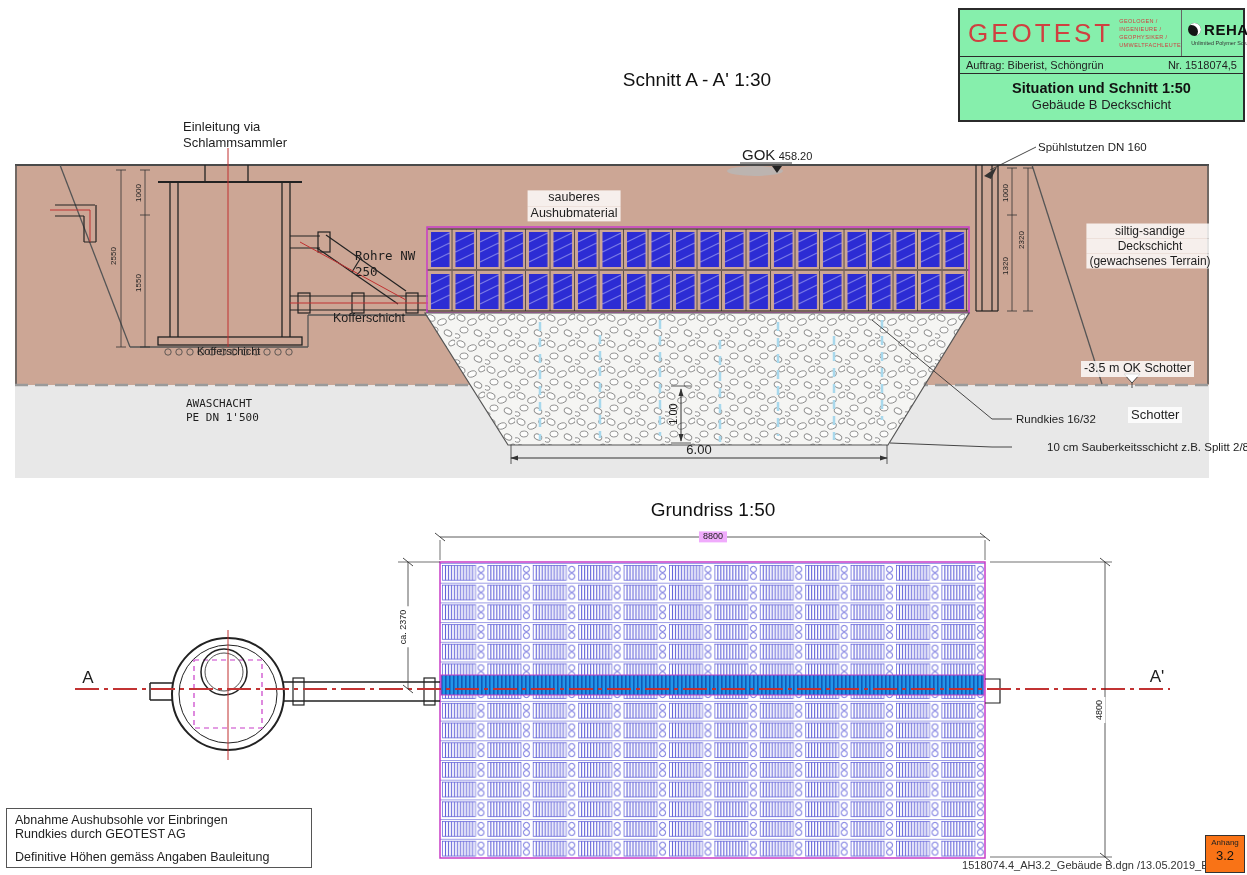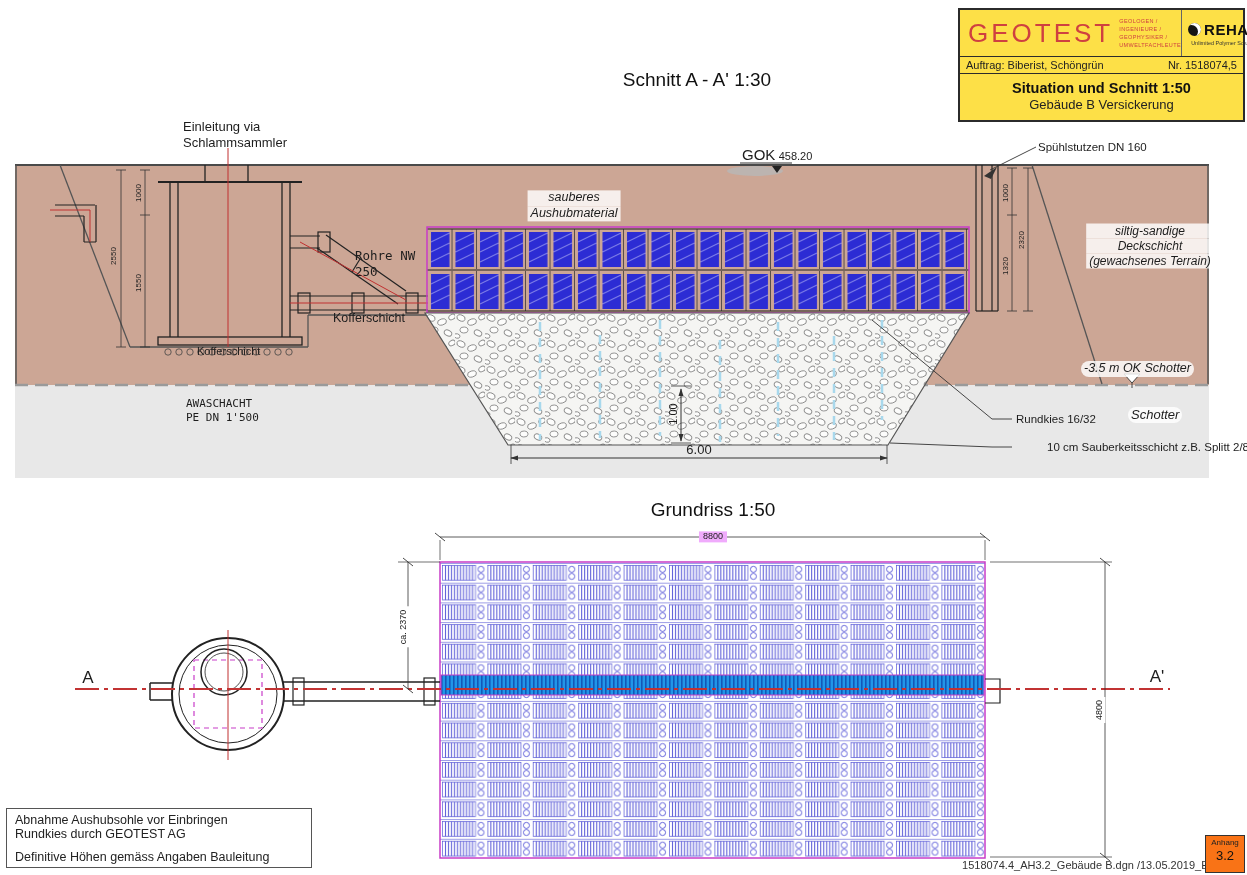--- a/index.html
+++ b/index.html
@@ -1,27 +1,27 @@
 <!DOCTYPE html>
 <html><head>
 <meta charset="utf-8">
 <style>
   html,body{margin:0;padding:0;background:#fff;font-family:"Liberation Sans",sans-serif;}
   .page{position:relative;width:1247px;height:875px;background:#fff;overflow:hidden;}
   svg{position:absolute;left:0;top:0;}
   .lbl{position:absolute;white-space:nowrap;color:#1d1d1d;font-size:12px;line-height:1.25;}
   .ctr{transform:translate(-50%,-50%);}
   .rot{transform:translate(-50%,-50%) rotate(-90deg);}
-  .it{font-style:italic;border-radius:8px;}
+  .it{}
   .mono{font-family:"DejaVu Sans Mono",monospace;}
   .bgw{background:rgba(255,255,255,.82);padding:0 3px;}
   .tinydim{font-size:8px;color:#222;}
   .h1{font-size:19px;color:#111;}
   
-  .tblock{position:absolute;left:958px;top:8px;width:287px;height:114px;background:#fde047;border:2px solid #2b2b2b;box-sizing:border-box;}
+  .tblock{position:absolute;left:958px;top:8px;width:287px;height:114px;background:#86efac;border:2px solid #2b2b2b;box-sizing:border-box;}
   .tb-row1{display:flex;align-items:center;height:46px;border-bottom:1.5px solid #2b2b2b;position:relative;}
   .tb-geotest{color:#cf4040;font-size:26px;letter-spacing:3px;padding-left:8px;font-weight:400;}
   .tb-tagline{color:#cf4040;font-size:5.5px;line-height:1.5;margin-left:6px;letter-spacing:.4px;}
   .tb-rehau{margin-left:auto;border-left:1px solid #666;height:100%;display:flex;flex-direction:column;justify-content:center;padding:0 5px 0 6px;}
   .rehau-top{display:flex;align-items:center;gap:3px;}
   .rehau-mark{width:13px;height:13px;border-radius:50%;background:#141414;box-shadow:inset -3px 2px 0 0 #fff;}
   .rehau-name{font-weight:bold;font-size:15px;letter-spacing:.5px;color:#111;}
   .rehau-sub{font-size:5.5px;color:#333;margin-top:2px;text-align:right;}
   .tb-row2{display:flex;justify-content:space-between;font-size:11px;color:#222;padding:2px 6px;border-bottom:1.5px solid #2b2b2b;}
   .tb-row3{text-align:center;padding-top:6px;}
@@ -317,21 +317,21 @@
         </div>
         <div class="rehau-sub">Unlimited Polymer Solutions</div>
       </div>
     </div>
     <div class="tb-row2">
       <span>Auftrag: Biberist, Schöngrün</span>
       <span>Nr. 1518074,5</span>
     </div>
     <div class="tb-row3">
       <div class="tb-title">Situation und Schnitt 1:50</div>
-      <div class="tb-sub">Gebäude B Versickerung</div>
+      <div class="tb-sub">Gebäude B Deckschicht</div>
     </div>
   </div>
 
   <div class="notes">
     <div>Abnahme Aushubsohle vor Einbringen</div>
     <div>Rundkies durch GEOTEST AG</div>
     <div class="n3">Definitive Höhen gemäss Angaben Bauleitung</div>
   </div>
 
   <div class="lbl fname ctr" style="left:1103px;top:866px;">1518074.4_AH3.2_Gebäude B.dgn /13.05.2019_EgpRom</div>

